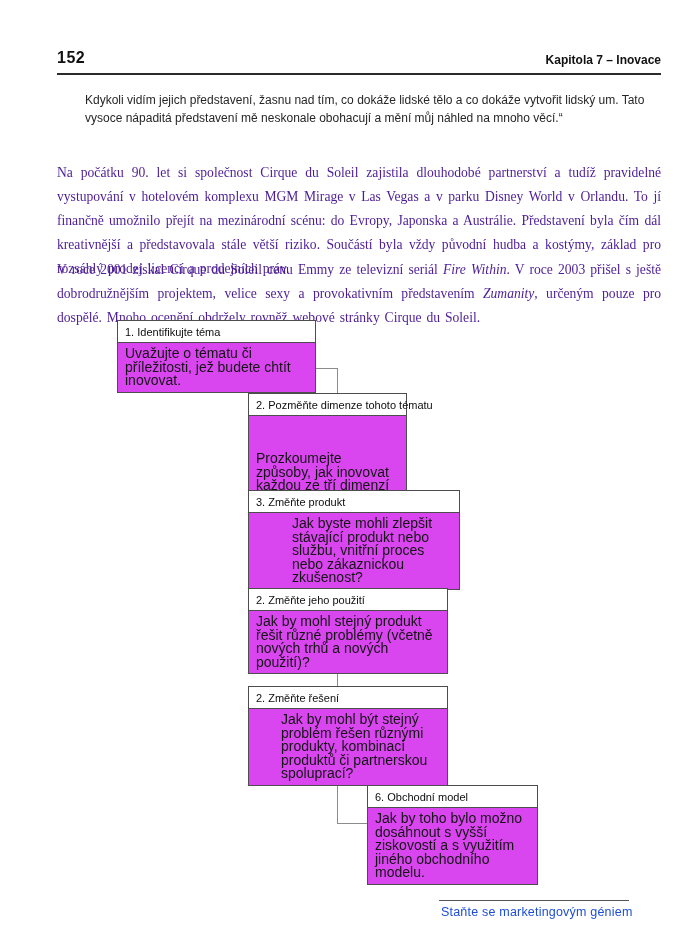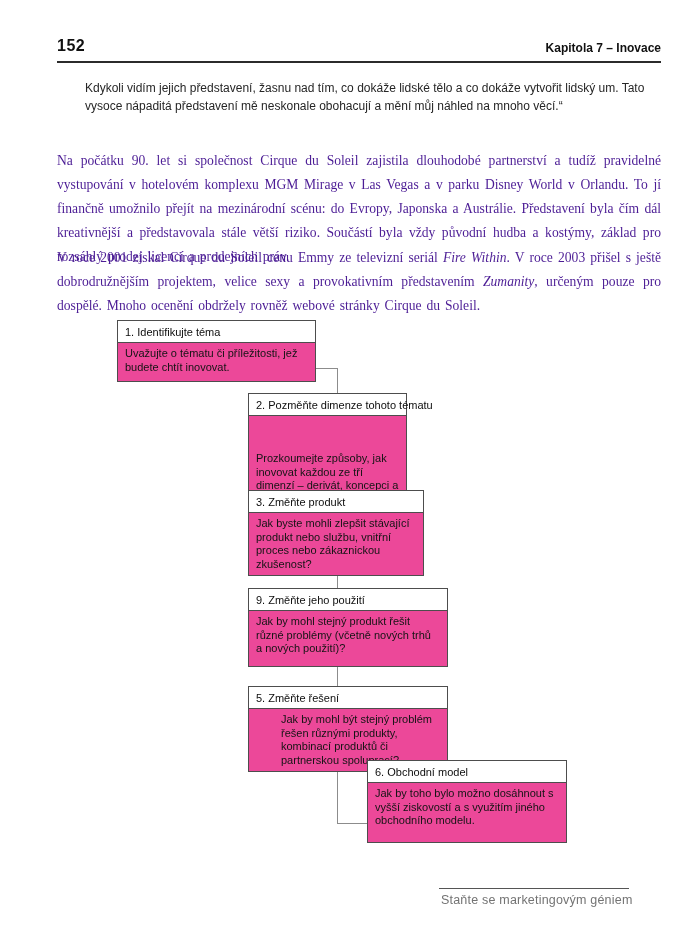--- a/index.html
+++ b/index.html
@@ -7,21 +7,21 @@
   .page {
     position: relative;
     width: 700px;
     height: 946px;
     background: #ffffff;
     margin: 0 auto;
     font-family: "Liberation Sans", sans-serif;
     color: #1f1f1f;
     overflow: hidden;
   }
-  .abs { position: absolute; }
+  .abs { position: absolute; margin-top: 12px; }
 
   
   .page-number {
     left: 57px; top: 37px;
     font-size: 16px; font-weight: bold; letter-spacing: 0.5px;
     color: #111;
   }
   .chapter-title {
     right: 39px; top: 41px;
     font-size: 12px; font-weight: bold;
@@ -46,60 +46,60 @@
     color: #4c1d95;
   }
   .para-1 { top: 149px; }
   .para-2 { top: 246px; }
   .body-para em { font-style: italic; }
 
   
   .fc-box {
     position: absolute;
     border: 1px solid #4d4d4d;
-    background: #ec4899;
+    background: #d946ef;
   }
   .fc-title {
     display: block;
     height: 22px;
     padding: 3px 7px 0 7px;
     background: #ffffff;
     border-bottom: 1px solid #4d4d4d;
     font-size: 11px; line-height: 16px;
     white-space: nowrap;
     color: #0d0d0d;
   }
   .fc-body {
     display: block;
     padding: 4px 7px;
-    font-size: 11px; line-height: 13.5px;
+    font-size: 14px; line-height: 13.5px;
     color: #141414;
   }
   .box-1 { left: 117px; top: 320px; width: 199px; } .box-1 .fc-body { min-height: 38px; }
   .box-2 { left: 248px; top: 393px; width: 159px; } .box-2 .fc-body { min-height: 55px; margin-top: 32px; }
-  .box-3 { left: 248px; top: 490px; width: 176px; } .box-3 .fc-body { min-height: 55px; }
+  .box-3 { left: 248px; top: 490px; width: 212px; } .box-3 .fc-body { min-height: 55px; margin-left: 36px; }
   .box-4 { left: 248px; top: 588px; width: 200px; } .box-4 .fc-body { min-height: 55px; }
   .box-5 { left: 248px; top: 686px; width: 200px; } .box-5 .fc-body { min-height: 56px; padding-left: 32px; }
-  .box-6 { left: 367px; top: 760px; width: 200px; } .box-6 .fc-body { min-height: 59px; }
+  .box-6 { left: 367px; top: 785px; width: 171px; } .box-6 .fc-body { min-height: 59px; }
 
   .conn { position: absolute; background: #8c8c8c; }
   .conn-1h { left: 316px; top: 368px; width: 22px; height: 1px; }
   .conn-1v { left: 337px; top: 368px; width: 1px; height: 25px; }
   .conn-2v { left: 337px; top: 471px; width: 1px; height: 19px; }
   .conn-3v { left: 337px; top: 568px; width: 1px; height: 20px; }
   .conn-4v { left: 337px; top: 666px; width: 1px; height: 20px; }
   .conn-5v { left: 337px; top: 765px; width: 1px; height: 59px; }
   .conn-5h { left: 337px; top: 823px; width: 31px; height: 1px; }
 
   
   .footer-rule { left: 439px; top: 888px; width: 190px; height: 1px; background: #555; }
   .footer-text {
     left: 441px; top: 893px;
     font-size: 12.5px; letter-spacing: 0.2px;
-    color: #737373; white-space: nowrap;
+    color: #1d4ed8; white-space: nowrap;
   }
 </style>
 </head>
 <body>
 
 <div class="page">
 
   <div class="abs page-number">152</div>
   <div class="abs chapter-title">Kapitola 7 – Inovace</div>
   <div class="abs header-rule"></div>
@@ -127,26 +127,26 @@
     <span class="fc-title">2. Pozměňte dimenze tohoto tématu</span>
     <span class="fc-body">Prozkoumejte způsoby, jak inovovat každou ze tří dimenzí – derivát, koncepci a obchodní model.</span>
   </div>
 
   <div class="fc-box box-3">
     <span class="fc-title">3. Změňte produkt</span>
     <span class="fc-body">Jak byste mohli zlepšit stávající produkt nebo službu, vnitřní proces nebo zákaznickou zkušenost?</span>
   </div>
 
   <div class="fc-box box-4">
-    <span class="fc-title">9. Změňte jeho použití</span>
+    <span class="fc-title">2. Změňte jeho použití</span>
     <span class="fc-body">Jak by mohl stejný produkt řešit různé problémy (včetně nových trhů a nových použití)?</span>
   </div>
 
   <div class="fc-box box-5">
-    <span class="fc-title">5. Změňte řešení</span>
+    <span class="fc-title">2. Změňte řešení</span>
     <span class="fc-body">Jak by mohl být stejný problém řešen různými produkty, kombinací produktů či partnerskou spoluprací?</span>
   </div>
 
   <div class="fc-box box-6">
     <span class="fc-title">6. Obchodní model</span>
     <span class="fc-body">Jak by toho bylo možno dosáhnout s vyšší ziskovostí a s využitím jiného obchodního modelu.</span>
   </div>
 
   <div class="abs footer-rule"></div>
   <div class="abs footer-text">Staňte se marketingovým géniem</div>

